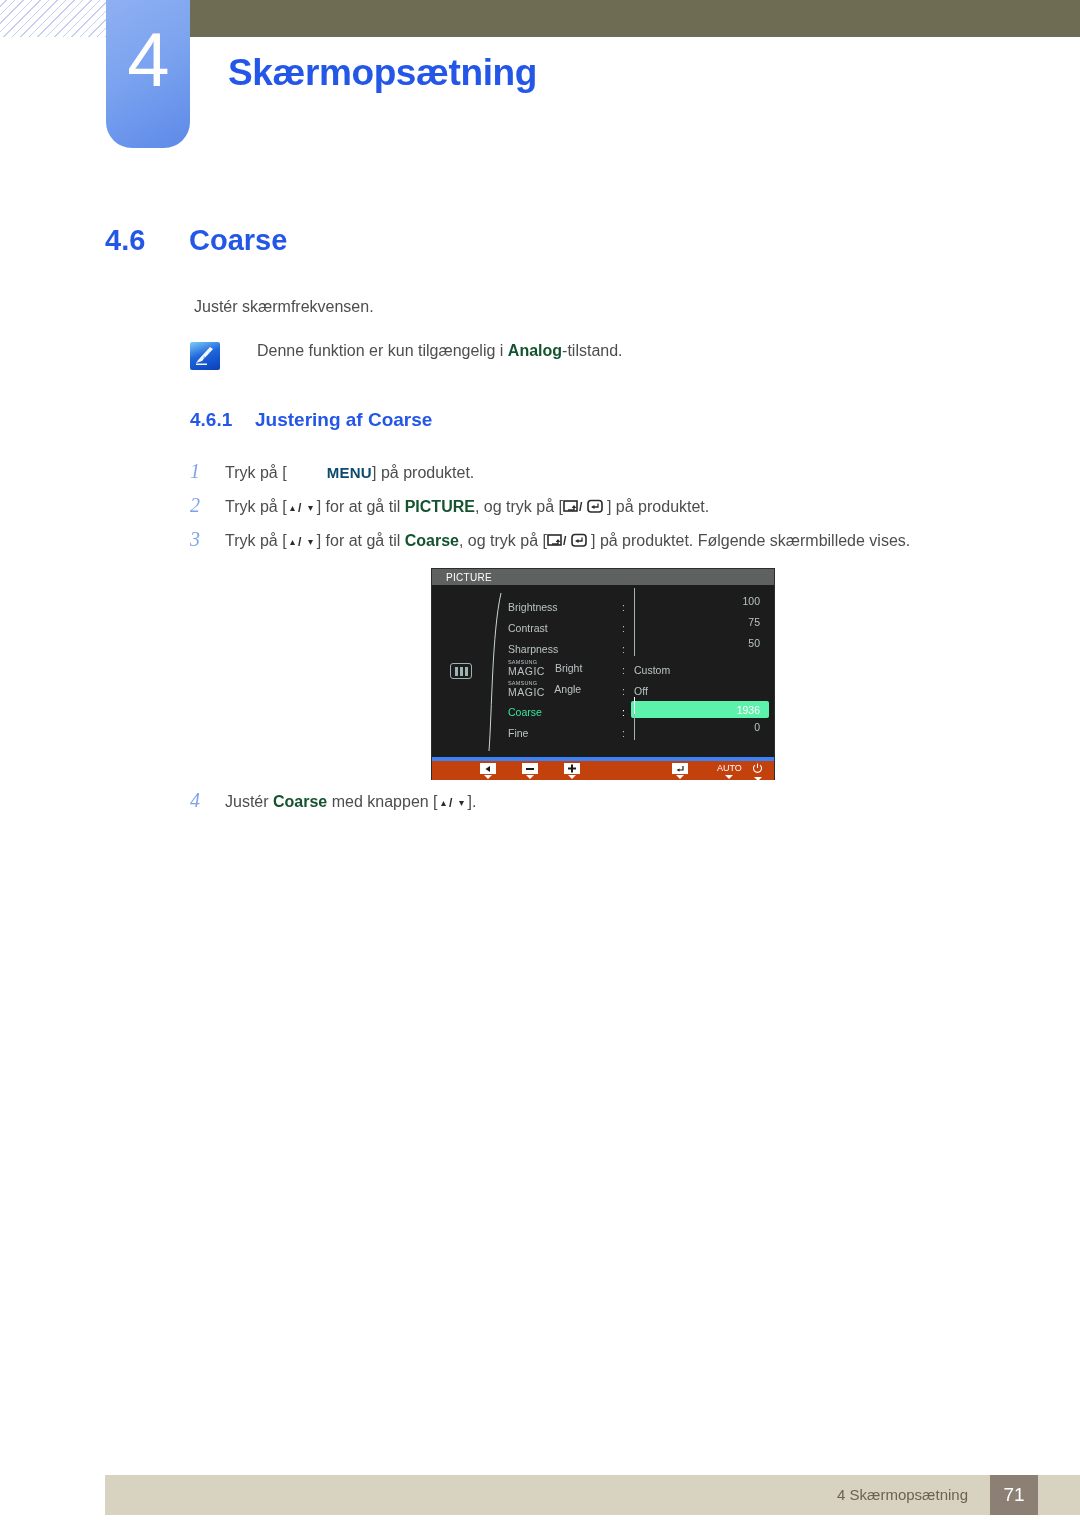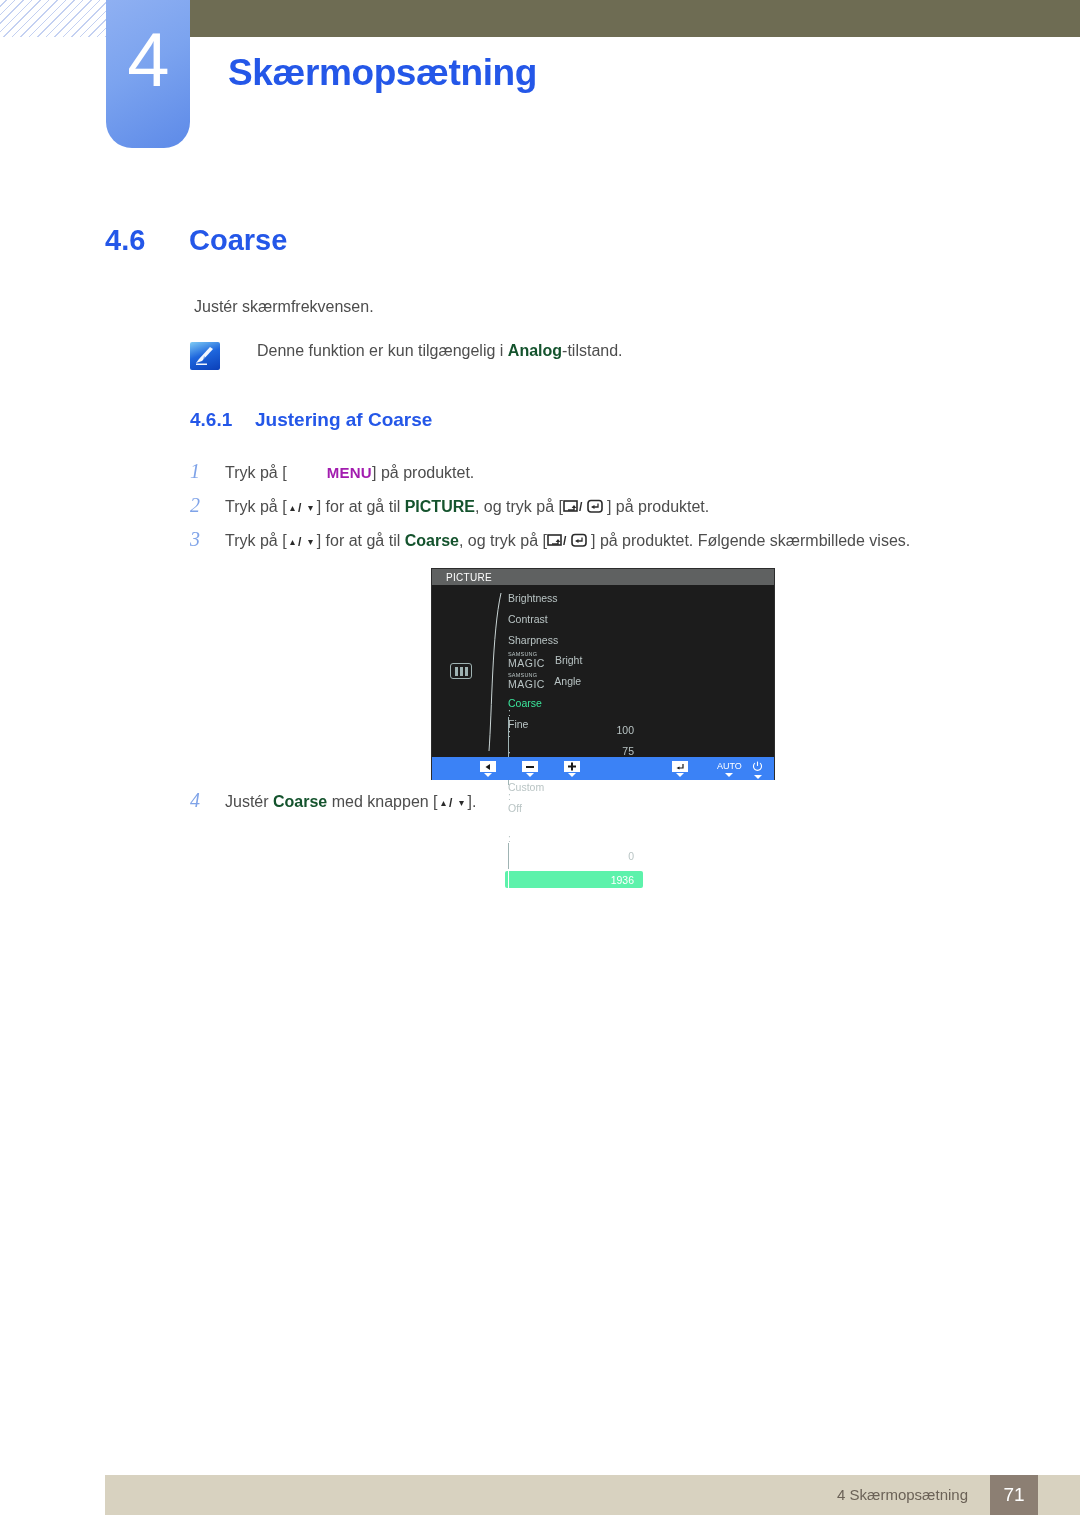--- a/index.html
+++ b/index.html
@@ -131,21 +131,21 @@
     font-style: italic;
     font-size: 20px;
   }
   .s1 { top: 460px; }
   .s2 { top: 494px; }
   .s3 { top: 528px; }
   .s4 { top: 789px; }
 
   .kb {
     font-weight: 700;
-    color: #a21caf;
+    color: #0c4a6e;
     font-size: 15px;
     letter-spacing: .3px;
     padding-left: 40px;
   }
   .glyph { display: inline-block; vertical-align: -2px; }
 
   
   .osd {
     position: absolute;
     left: 431px; top: 568px;
@@ -198,24 +198,23 @@
     width: 16px; height: 158px;
   }
   .rows {
     position: absolute;
     left: 76px; top: 7px;
     right: 4px;
   }
   .row {
     height: 21px;
     display: flex;
-    align-items: flex-start;
+    align-items: flex-end;
     font-size: 10.5px;
     color: #b9c4c4;
-    flex-direction: column;
   }
   .row .label { width: 114px; flex: 0 0 114px; }
   .row .colon { width: 12px; flex: 0 0 12px; }
   .row .barwrap { width: 90px; flex: 0 0 90px; }
   .row .bar {
     height: 9px;
     border: 1px solid #9fb3b3;
     background: #241f1f;
     position: relative;
   }
@@ -267,22 +266,22 @@
   }
   .row.selected .bar {
     border-color: #ffffff;
     background: transparent;
   }
   .row.selected .bar > span { background: #ffffff; }
   .row.selected .val { color: #ffffff; font-weight: 400; }
 
   .osd-footer {
     height: 23px;
-    background: #3b82f6;
-    border-top: 2px solid #3b82f6;
+    background: #c2410c;
+    border-top: 4px solid #3b82f6;
     position: relative;
   }
   .fbtn {
     position: absolute;
     top: 2px;
     display: flex;
     flex-direction: column;
     align-items: center;
     color: #ffffff;
     font-size: 8px;

